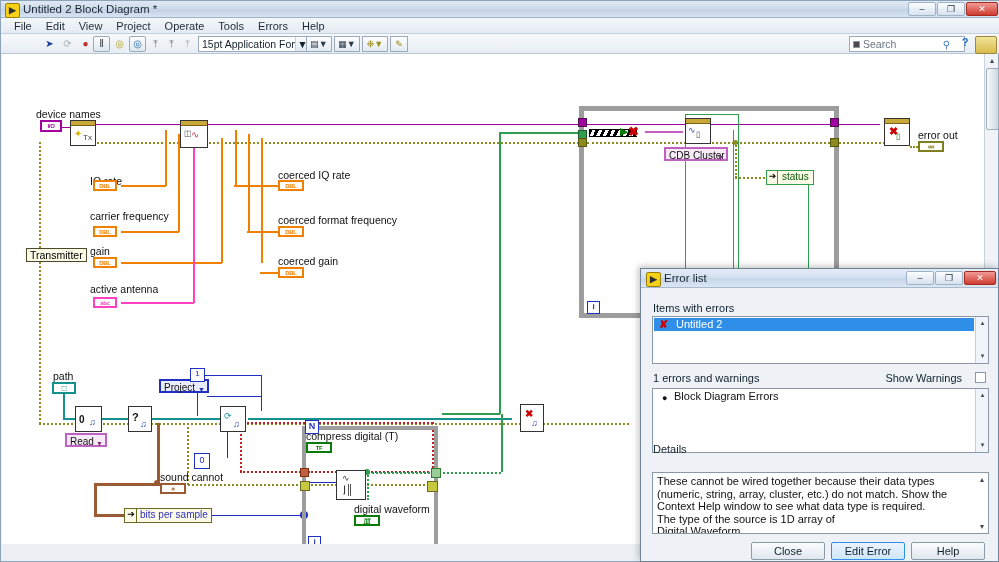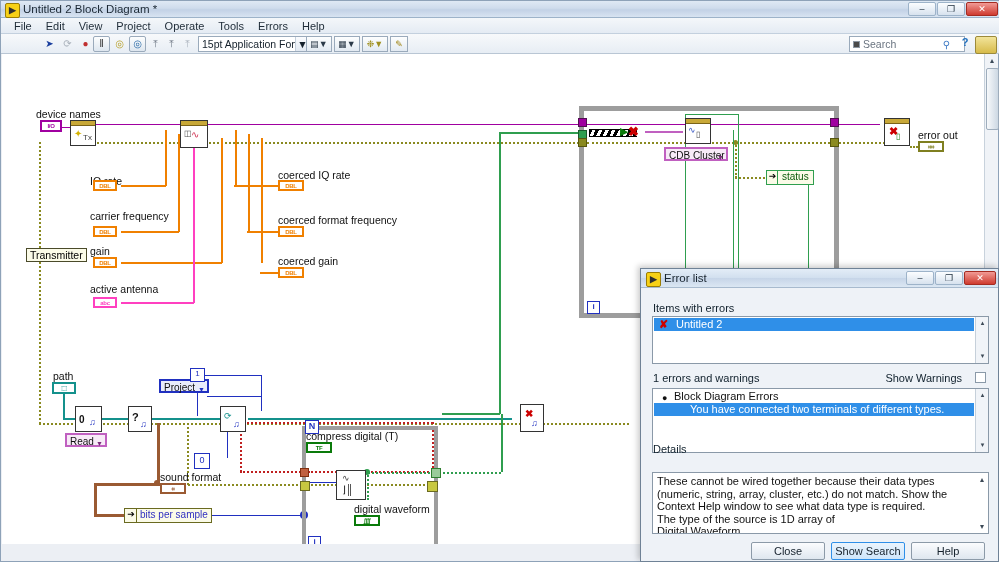--- a/index.html
+++ b/index.html
@@ -405,21 +405,21 @@
                 color:#2030c0;font-size:8px;line-height:10px;text-align:center;">1</div>
 
     <div class="vi" style="left:218px;top:352px;width:26px;height:26px;">
       <div style="position:absolute;left:3px;top:4px;font-size:9px;color:#14918c;">⟳</div>
       <div style="position:absolute;left:12px;top:12px;font-size:9px;color:#2030c0;">♫</div>
     </div>
 
     <div style="position:absolute;left:192px;top:399px;width:14px;height:14px;border:1px solid #2030c0;background:#fff;
                 color:#2030c0;font-size:9px;line-height:12px;text-align:center;">0</div>
 
-    <div class="lbl" style="left:158px;top:418px;">sound format</div>
+    <div class="lbl" style="left:158px;top:418px;">sound cannot</div>
     <div class="term brown" style="left:158px;top:429px;width:26px;height:11px;">⌗</div>
 
     <div style="position:absolute;left:122px;top:454px;width:12px;height:13px;border:1px solid #6a6a20;background:#fbfbe8;
                 font-size:9px;line-height:11px;text-align:center;">➔</div>
     <div style="position:absolute;left:134px;top:454px;height:13px;border:1px solid #6a6a20;background:#fbfbe8;
                 font-size:10px;line-height:12px;padding:0 3px;color:#3030c0;">bits per sample</div>
     <div class="node" style="left:298px;top:457px;width:8px;height:8px;background:#2030c0;"></div>
 
     <div class="vi" style="left:518px;top:350px;width:24px;height:28px;">
       <div style="position:absolute;left:4px;top:3px;font-size:10px;color:#cc0000;font-weight:bold;">✖</div>
@@ -482,35 +482,32 @@
 
   <div class="sec" style="left:12px;top:103px;">1 errors and warnings</div>
   <div class="sec" style="right:36px;top:103px;">Show Warnings</div>
   <div class="chk" style="right:12px;top:103px;"></div>
 
   <div class="listbox" style="left:11px;top:119px;width:337px;height:65px;">
     <div class="rownorm" style="top:1px;">
       <span class="bullet" style="left:8px;top:2px;">●</span>
       <span style="margin-left:14px;">Block Diagram Errors</span>
     </div>
-    <div class="rowsel indent" style="top:14px;">
-      <span>You have connected two terminals of different types.</span>
-    </div>
     <div class="sb">
       <div class="a" style="top:2px;">▴</div>
       <div class="a" style="bottom:2px;">▾</div>
     </div>
   </div>
 
   <div class="sec" style="left:12px;top:174px;">Details</div>
   <div class="detail" style="left:11px;top:203px;width:337px;height:62px;white-space:pre-line;">These cannot be wired together because their data types (numeric, string, array, cluster, etc.) do not match. Show the Context Help window to see what data type is required.
 The type of the source is 1D array of
     Digital Waveform.
 The type of the sink is cluster of 3 elements.</div>
   <div style="position:absolute;right:14px;top:206px;font-size:8px;color:#3d4a57;">▴</div>
   <div style="position:absolute;right:14px;top:253px;font-size:8px;color:#3d4a57;">▾</div>
 
   <div class="dbtn" style="left:110px;top:273px;width:74px;">Close</div>
-  <div class="dbtn primary" style="left:190px;top:273px;width:74px;">Show Search</div>
+  <div class="dbtn primary" style="left:190px;top:273px;width:74px;">Edit Error</div>
   <div class="dbtn" style="left:270px;top:273px;width:74px;">Help</div>
 </div>
 
 </div>
 
 </body></html>

